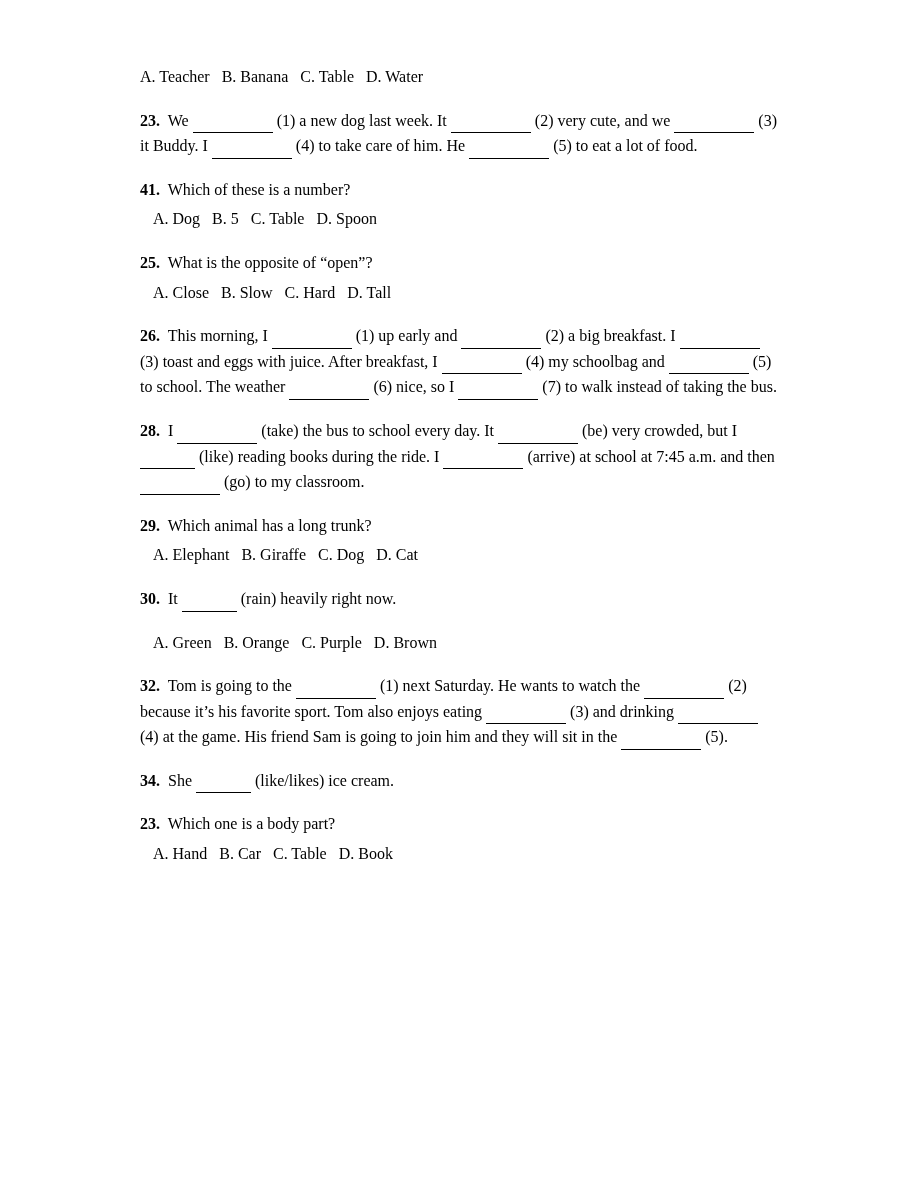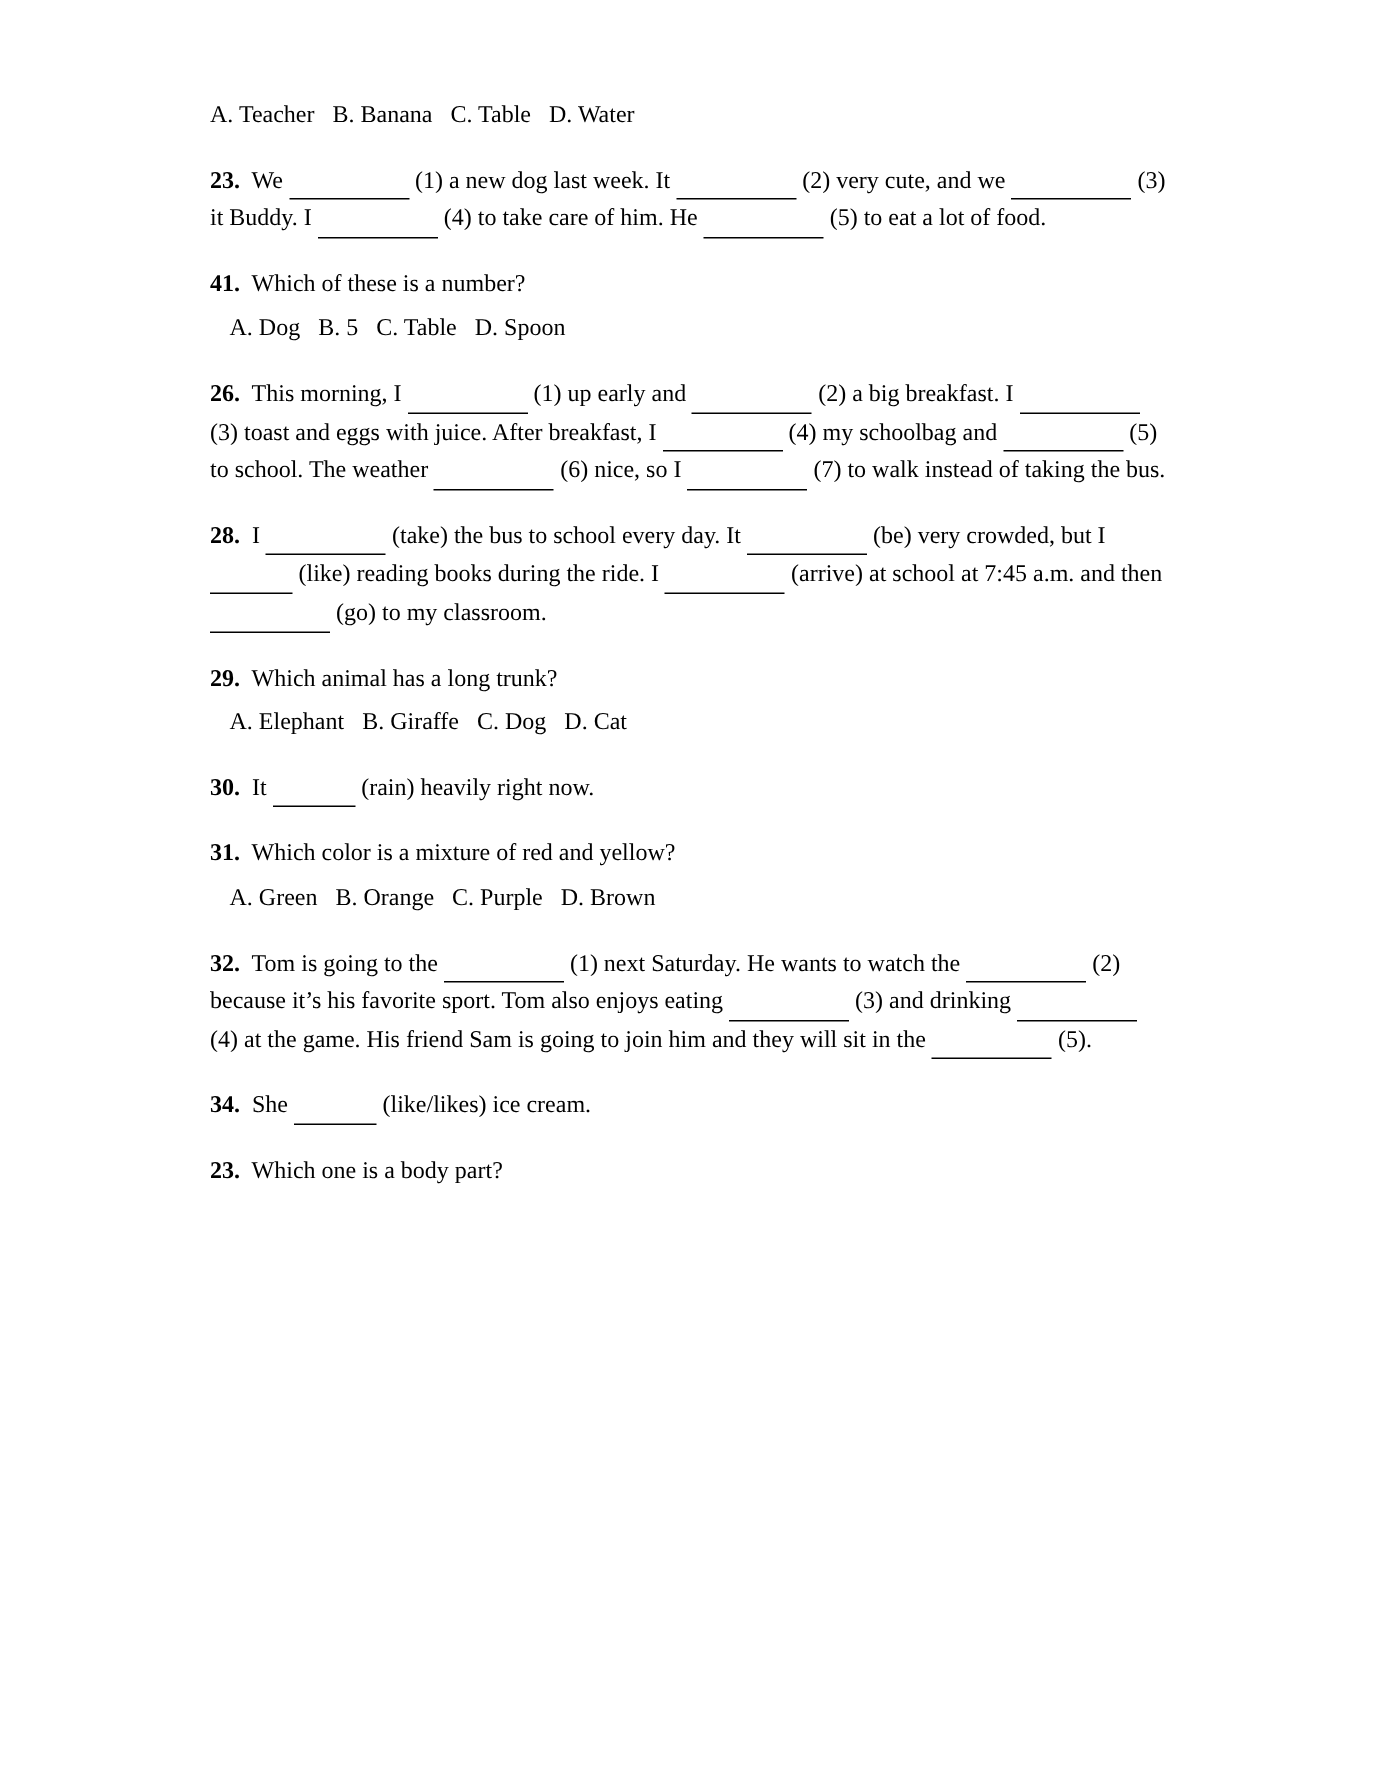--- a/index.html
+++ b/index.html
@@ -62,20 +62,27 @@
   </div>
 
   <div class="question-block">
     <span class="question-line">
       <span class="q-num">41.</span>
       Which of these is a number?
     </span>
     <span class="options-line">A. Dog &nbsp; B. 5 &nbsp; C. Table &nbsp; D. Spoon</span>
   </div>
 
+  <div class="question-block">
+    <span class="question-line">
+      <span class="q-num">25.</span>
+      What is the opposite of “open”?
+    </span>
+    <span class="options-line">A. Close &nbsp; B. Slow &nbsp; C. Hard &nbsp; D. Tall</span>
+  </div>
 
   <div class="question-block">
     <span class="question-line">
       <span class="q-num">26.</span>
       This morning, I <span class="blank"></span> (1) up early and <span class="blank"></span> (2) a big breakfast. I <span class="blank"></span> (3) toast and eggs with juice. After breakfast, I <span class="blank"></span> (4) my schoolbag and <span class="blank"></span> (5) to school. The weather <span class="blank"></span> (6) nice, so I <span class="blank"></span> (7) to walk instead of taking the bus.
     </span>
   </div>
 
 
   <div class="question-block">
@@ -94,24 +101,20 @@
   </div>
 
   <div class="question-block">
     <span class="question-line">
       <span class="q-num">30.</span>
       It <span class="blank blank-short"></span> (rain) heavily right now.
     </span>
   </div>
 
   <div class="question-block">
-    <span class="question-line">
-      <span class="q-num">31.</span>
-      Which color is a mixture of red and yellow?
-    </span>
     <span class="options-line">A. Green &nbsp; B. Orange &nbsp; C. Purple &nbsp; D. Brown</span>
   </div>
 
   <div class="question-block">
     <span class="question-line">
       <span class="q-num">32.</span>
       Tom is going to the <span class="blank"></span> (1) next Saturday. He wants to watch the <span class="blank"></span> (2) because it’s his favorite sport. Tom also enjoys eating <span class="blank"></span> (3) and drinking <span class="blank"></span> (4) at the game. His friend Sam is going to join him and they will sit in the <span class="blank"></span> (5).
     </span>
   </div>
 
@@ -121,15 +124,16 @@
       <span class="q-num">34.</span>
       She <span class="blank blank-short"></span> (like/likes) ice cream.
     </span>
   </div>
 
   <div class="question-block">
     <span class="question-line">
       <span class="q-num">23.</span>
       Which one is a body part?
     </span>
+    <span class="options-line">A. Hand &nbsp; B. Car &nbsp; C. Table &nbsp; D. Book</span>
   </div>
 
 </div>
 
 </body></html>

